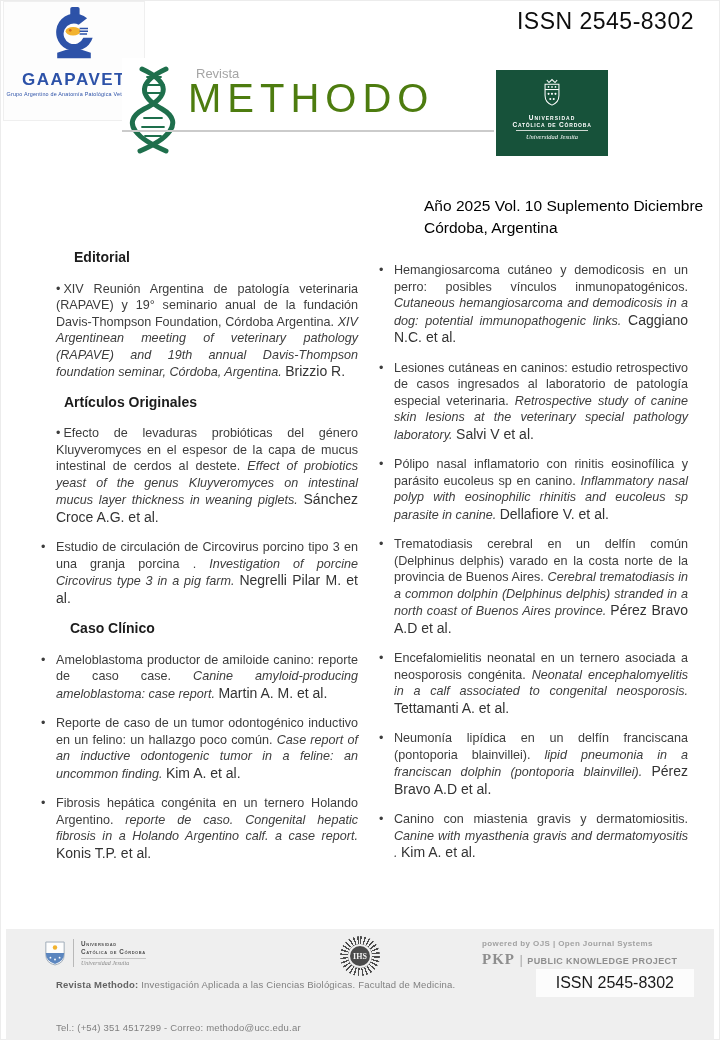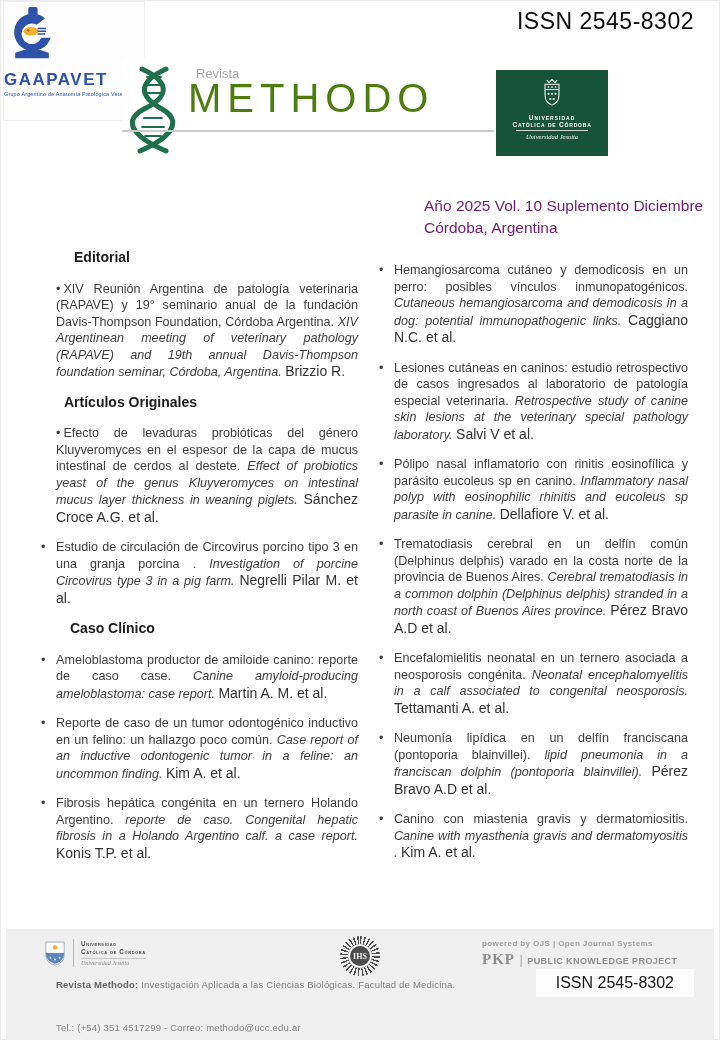--- a/index.html
+++ b/index.html
@@ -4,42 +4,42 @@
 <style>
   html,body{margin:0;padding:0;background:#ffffff;}
   body{width:720px;height:1040px;position:relative;overflow:hidden;
        font-family:"Liberation Sans","DejaVu Sans",sans-serif;color:#3d3d3d;
        box-shadow:inset 0 0 0 1px #ececec;}
 
   
   .issn-top{position:absolute;top:8px;right:26px;font-size:23px;color:#0d0d0d;letter-spacing:.5px;}
 
   .gaapavet-card{position:absolute;left:4px;top:2px;width:140px;height:118px;background:#fdfdfd;
-                 box-shadow:0 0 0 1px #efefef;}
+                 box-shadow:0 0 0 1px #efefef;text-align:center;}
   .gaapavet-name{margin-top:2px;font-size:17px;font-weight:bold;color:#2d52a8;letter-spacing:1.5px;}
   .gaapavet-tagline{font-size:5.4px;color:#2d52a8;margin-top:1px;letter-spacing:.2px;}
 
   .banner{position:absolute;left:122px;top:58px;width:420px;height:108px;background:#ffffff;}
   .banner-kicker{position:absolute;left:74px;top:8px;font-size:13px;color:#a5a5a5;}
   .banner-title{position:absolute;left:66px;top:20px;font-size:40px;color:#4d7c0f;
                 letter-spacing:6px;font-weight:400;line-height:1;}
   .banner-rule{position:absolute;left:0;top:72px;width:372px;height:2px;background:#cbcbcb;}
   .banner-subtitle{position:absolute;left:6px;top:78px;font-size:15px;font-weight:bold;
                    color:#a9a9a9;letter-spacing:.2px;}
   .dna{position:absolute;left:6px;top:8px;}
 
   .ucc-badge{position:absolute;left:496px;top:70px;width:112px;height:86px;background:#17523a;
              text-align:center;color:#fff;}
   .ucc-badge svg{margin-top:7px;}
   .ucc-b1{font-size:6.5px;letter-spacing:1px;font-variant:small-caps;font-weight:bold;margin-top:1px;}
   .ucc-b2{font-size:6.5px;letter-spacing:.8px;font-variant:small-caps;font-weight:bold;}
   .ucc-divider{width:72px;height:1px;background:#cfd8d2;margin:2px auto;}
   .ucc-b3{font-size:6.5px;font-style:italic;font-family:"Liberation Serif","DejaVu Serif",serif;}
 
-  .issue-info{position:absolute;left:424px;top:195px;width:280px;font-size:15.5px;color:#701a75;
+  .issue-info{position:absolute;left:424px;top:195px;width:280px;font-size:15.5px;color:#000000;
               line-height:22px;}
 
   
   .col{position:absolute;font-size:12.6px;line-height:16.5px;text-align:justify;}
   #left-col{left:56px;top:245px;width:302px;}
   #right-col{left:394px;top:262px;width:294px;}
 
   .section-heading{font-size:14px;font-weight:bold;color:#1c1c1c;margin:4px 0 15px 0;text-align:left;}
   .article{position:relative;margin:0 0 13px 0;}
   .article .bullet{position:absolute;left:-15px;top:0;}

